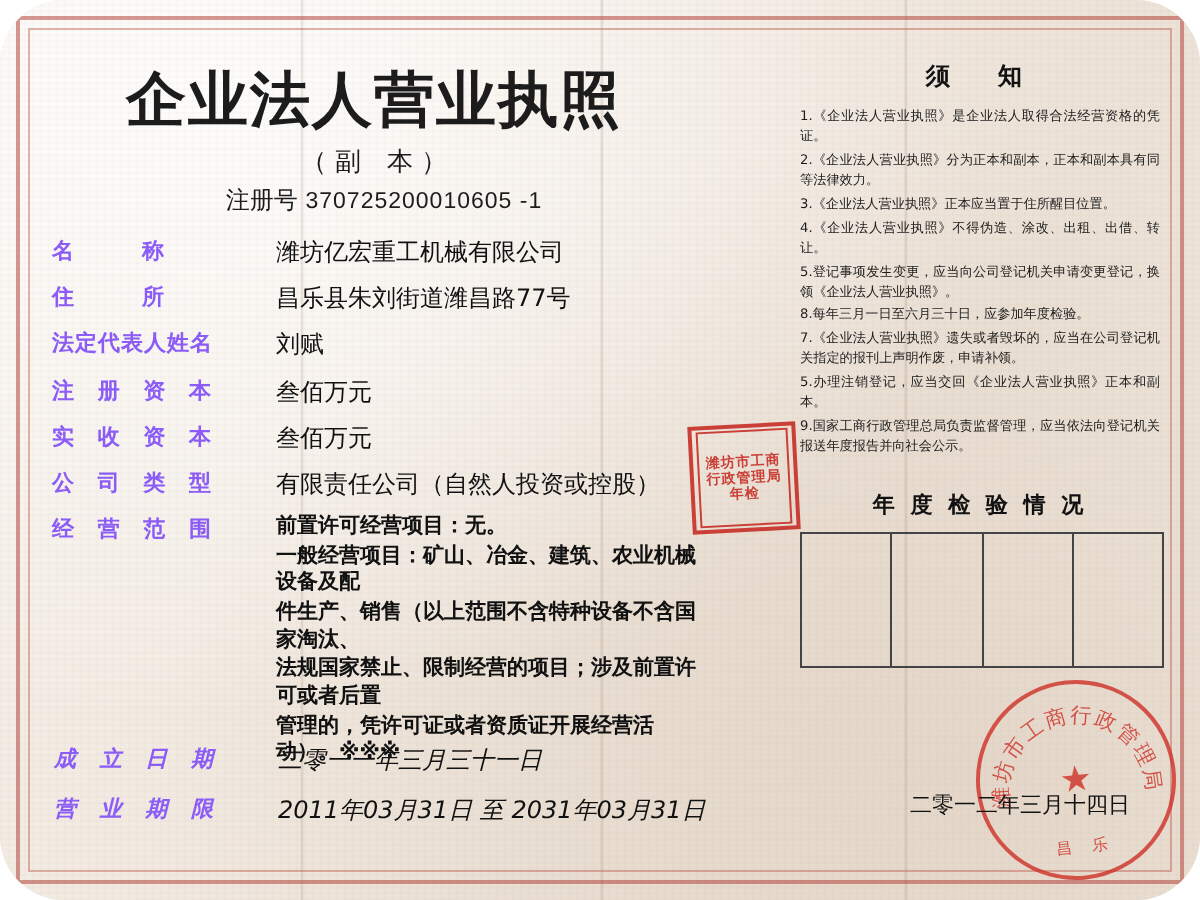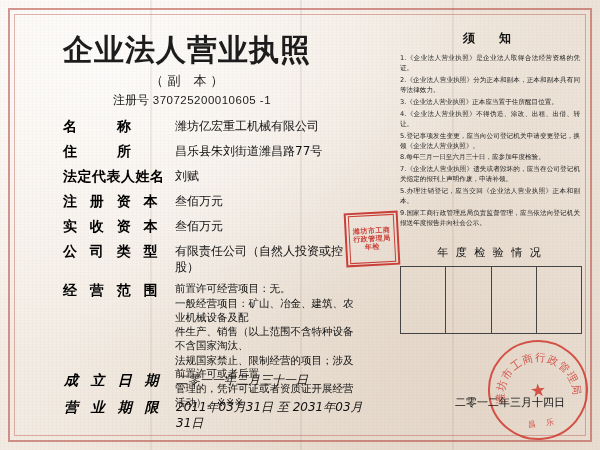--- a/index.html
+++ b/index.html
@@ -7,20 +7,21 @@
     padding: 0;
     background: #ffffff;
   }
   #page {
     position: relative;
     width: 600px;
     height: 450px;
     overflow: hidden;
     background: #f3ece4;
     font-family: "DejaVu Sans", sans-serif;
+    border-radius: 32px;
   }
   
   #paper {
     position: absolute;
     inset: 0;
     background:
       radial-gradient(ellipse at 18% 12%, rgba(255,255,255,0.85), rgba(255,255,255,0) 55%),
       radial-gradient(ellipse at 82% 88%, rgba(226,212,198,0.85), rgba(255,255,255,0) 60%),
       linear-gradient(120deg, #f7f2ec 0%, #f1e9e0 40%, #ece2d7 70%, #f4ece3 100%);
   }
@@ -96,37 +97,36 @@
     width: 330px;
   }
   .row {
     display: flex;
     align-items: flex-start;
     margin-bottom: 7px;
   }
   .lbl {
     width: 92px;
     flex: 0 0 92px;
-    font-size: 14px;
-    font-weight: bold;
-    color: #000000;
+    font-size: 11px;
+    font-weight: bold;
+    color: #8b5cf6;
     letter-spacing: 4px;
     white-space: nowrap;
-    margin-left: 37px;
   }
   .lbl.tight { letter-spacing: 0.5px; }
   .val {
     flex: 1;
     font-size: 12px;
     color: #111;
     line-height: 1.35;
     margin-left: 20px;
   }
   .val.small { font-size: 10.5px; line-height: 1.3; }
-  .scope-lines div { margin-bottom: 1px; }
+  .scope-lines div { margin-bottom: 1px; font-weight: bold; }
   
   #bottom {
     position: absolute;
     left: 27px;
     top: 372px;
     width: 350px;
     font-style: italic;
   }
   #bottom .row { margin-bottom: 9px; }
   #bottom .lbl { width: 92px; flex: 0 0 92px; }
@@ -149,21 +149,21 @@
     font-size: 6.6px;
     line-height: 1.55;
     color: #1d1d1d;
     text-align: justify;
   }
   .notice-list div { margin-bottom: 1.5px; }
   #annual-title {
     margin-top: 16px;
     text-align: center;
     font-size: 11px;
-    font-weight: normal;
+    font-weight: bold;
     letter-spacing: 2px;
     color: #111;
   }
   #annual-table {
     margin-top: 6px;
     width: 180px;
     height: 66px;
     border: 1px solid #444;
     display: flex;
   }

